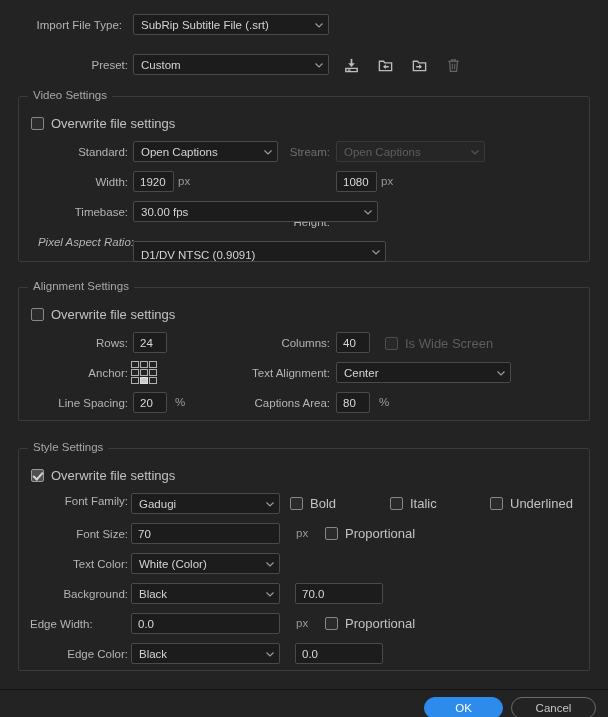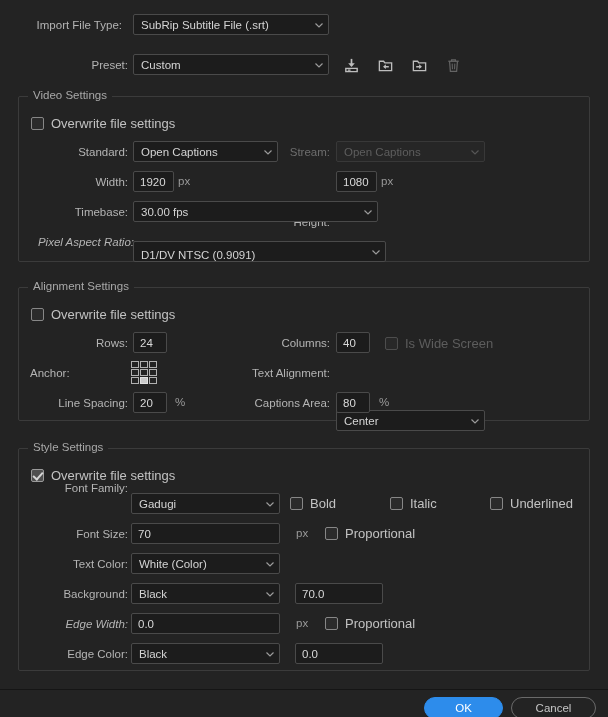--- a/index.html
+++ b/index.html
@@ -279,39 +279,39 @@
   </div>
   <div class="inp" style="position:absolute; left:336px; top:332px; width:34px;">
     <span>40</span>
   </div>
 
   <div class="cb disabled" style="position:absolute; left:385px; top:336px;">
     <span class="box"></span>
     <span class="cbl">Is Wide Screen</span>
   </div>
 
-  <div class="row" style="left:30px; top:366px; width:98px; justify-content:flex-start;">
+  <div class="row" style="left:30px; top:366px; width:98px; justify-content:flex-end;">
     <span class="lbl">Anchor:</span>
   </div>
   <div class="anchor" style="left:131px; top:361px;">
     <i></i>
     <i></i>
     <i></i>
     <i></i>
     <i></i>
     <i></i>
     <i></i>
     <i class="on"></i>
     <i></i>
   </div>
 
   <div class="row" style="left:222px; top:366px; width:108px; justify-content:flex-end;">
     <span class="lbl">Text Alignment:</span>
   </div>
-  <div class="sel" style="position:absolute; left:336px; top:362px; width:149px;margin-top:48px;">
+  <div class="sel" style="position:absolute; left:336px; top:362px; width:175px;">
     <span>Center</span>
     <span class="chev">
       <svg viewBox="0 0 10 10" width="10" height="10">
           <path d="M1.5 3.5 L5 7 L8.5 3.5" fill="none" stroke="#9a9a9a" stroke-width="1.2"></path>
         </svg>
     </span>
   </div>
 
   <div class="row" style="left:30px; top:396px; width:98px; justify-content:flex-end;">
     <span class="lbl">Line Spacing:</span>
@@ -331,21 +331,21 @@
 
   <div class="group" style="left:18px; top:448px; width:572px; height:223px;">
     <span class="gtitle">Style Settings</span>
   </div>
 
   <div class="cb" style="position:absolute; left:31px; top:468px;">
     <span class="box checked"></span>
     <span class="cbl">Overwrite file settings</span>
   </div>
 
-  <div class="row" style="left:30px; top:481px; width:98px; justify-content:flex-end;">
+  <div class="row" style="left:30px; top:494px; width:98px; justify-content:flex-end;">
     <span class="lbl">Font Family:</span>
   </div>
   <div class="sel" style="position:absolute; left:131px; top:493px; width:149px;">
     <span>Gadugi</span>
     <span class="chev">
       <svg viewBox="0 0 10 10" width="10" height="10">
           <path d="M1.5 3.5 L5 7 L8.5 3.5" fill="none" stroke="#9a9a9a" stroke-width="1.2"></path>
         </svg>
     </span>
   </div>
@@ -394,21 +394,21 @@
     <span class="chev">
       <svg viewBox="0 0 10 10" width="10" height="10">
           <path d="M1.5 3.5 L5 7 L8.5 3.5" fill="none" stroke="#9a9a9a" stroke-width="1.2"></path>
         </svg>
     </span>
   </div>
   <div class="inp" style="position:absolute; left:295px; top:583px; width:88px;">
     <span>70.0</span>
   </div>
 
-  <div class="row" style="left:30px; top:617px; width:98px; justify-content:flex-end;font-style:italic;">
+  <div class="row" style="left:30px; top:617px; width:98px; ">
     <span class="lbl">Edge Width:</span>
   </div>
   <div class="inp" style="position:absolute; left:131px; top:613px; width:149px;">
     <span>0.0</span>
   </div>
   <span class="unit" style="position:absolute; left:296px; top:617px;">px</span>
   <div class="cb" style="position:absolute; left:325px; top:616px;">
     <span class="box"></span>
     <span class="cbl">Proportional</span>
   </div>

